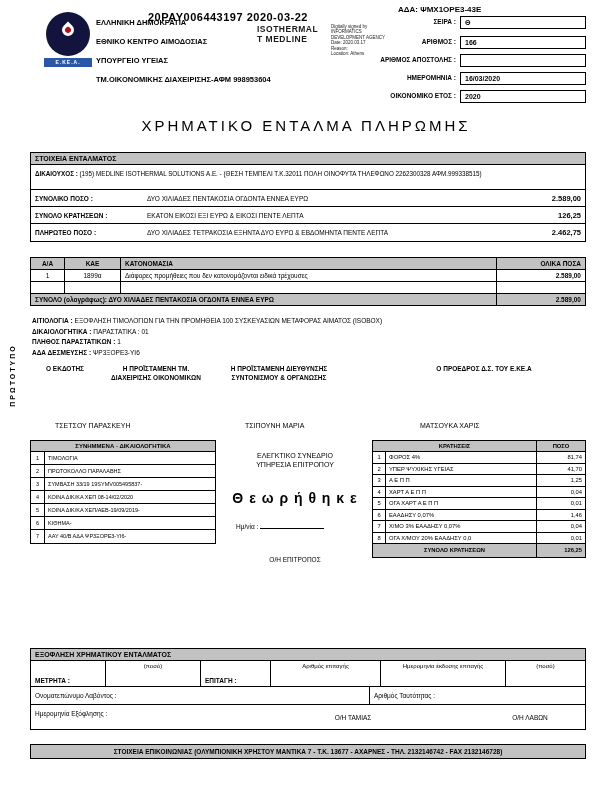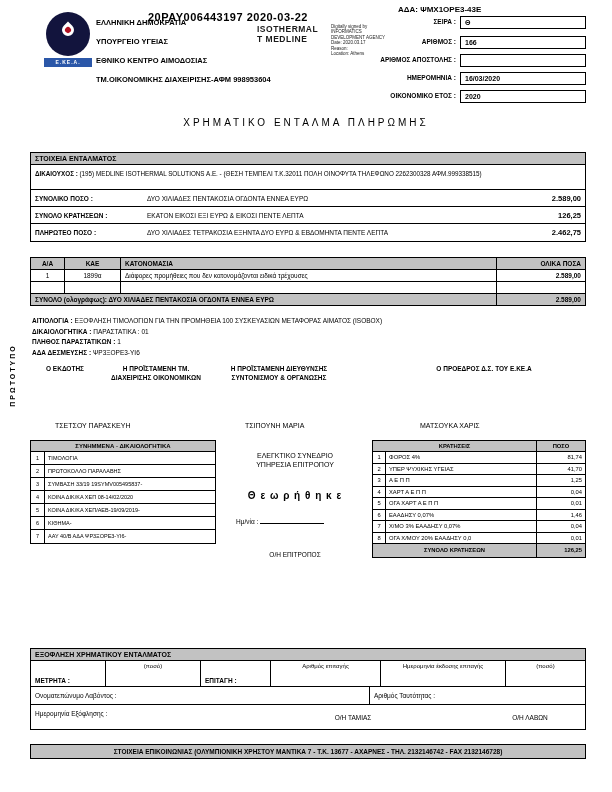--- a/index.html
+++ b/index.html
@@ -19,21 +19,21 @@
   .stamp-adam { position:absolute; left:148px; top:11px; font-size:11px; font-weight:bold; letter-spacing:.5px; white-space:nowrap; }
   .stamp-agency { position:absolute; left:257px; top:25px; font-size:8.5px; font-weight:bold; line-height:9.5px; letter-spacing:.5px; color:#1a1a1a; }
   .stamp-signed { position:absolute; left:331px; top:24px; width:74px; font-size:4.5px; line-height:5.4px; color:#222; }
 
   .ada { position:absolute; left:398px; top:5px; font-size:8px; font-weight:bold; white-space:nowrap; }
 
   .field-row { position:absolute; left:330px; width:256px; height:13px; }
   .field-label { position:absolute; right:130px; top:2px; font-size:6.5px; font-weight:bold; white-space:nowrap; }
   .field-box { position:absolute; right:0; top:0; width:126px; height:13px; border:1px solid #000; font-size:7px; font-weight:bold; line-height:11px; padding-left:4px; }
 
-  .title { position:absolute; left:0; right:0; top:117px; text-align:center; font-size:10px; letter-spacing:3px; white-space:nowrap; }
+  .title { position:absolute; left:0; right:0; top:117px; text-align:center; font-size:15px; letter-spacing:3px; white-space:nowrap; }
 
   
   .warrant { position:absolute; left:30px; top:152px; width:556px; border:1px solid #000; }
   .sec-header { background:#c2c2c2; border-bottom:1px solid #000; font-size:7px; font-weight:bold; padding:2px 4px; }
   .beneficiary { border-bottom:1px solid #000; padding:4px 4px; font-size:6.3px; min-height:25px; line-height:9px; }
   .lbl { font-weight:bold; }
   .amount-row { display:flex; border-bottom:1px solid #000; padding:0 4px; font-size:6.5px; align-items:center; height:17px; }
   .amount-row.last { border-bottom:none;align-items:center; }
   .amount-row .rl { font-weight:bold; width:112px; flex:none; }
   .amount-row .txt { flex:1; }
@@ -70,21 +70,21 @@
   .attach-header { background:#c2c2c2; border-bottom:1px solid #000; font-weight:bold; font-size:6px; text-align:center; padding:2px; }
   .arow { display:flex; border-bottom:1px solid #000; height:13px; }
   .arow.last { border-bottom:none; }
   .a-num { width:14px; border-right:1px solid #000; text-align:center; line-height:12px; flex:none; }
   .a-label { padding:0 3px; line-height:12px; white-space:nowrap; overflow:hidden; }
 
   
   .court { position:absolute; left:222px; top:452px; width:146px; text-align:center; }
   .court-l1, .court-l2 { font-size:7px; }
   .court-l2 { margin-top:2px; }
-  .court-approved { font-size:10px; font-weight:bold; margin-top:22px; letter-spacing:1px; }
+  .court-approved { font-size:14px; font-weight:bold; margin-top:22px; letter-spacing:1px; }
   .court-date { font-size:6.5px; margin-top:16px; text-align:left; padding-left:14px; }
   .date-line { display:inline-block; width:64px; border-bottom:1px solid #000; height:7px; }
   .court-comm { font-size:6.5px; margin-top:26px; }
 
   
   .deduct { position:absolute; left:372px; top:440px; width:214px; border:1px solid #000; font-size:5.8px; }
   .dhead { display:flex; background:#c2c2c2; font-weight:bold; border-bottom:1px solid #000; }
   .dh-label { flex:1; text-align:center; padding:2px; border-right:1px solid #000; }
   .dh-amt { width:48px; text-align:center; padding:2px; flex:none; }
   .drow { display:flex; border-bottom:1px solid #000; height:11.5px; line-height:10.5px; }
@@ -122,22 +122,22 @@
 
   <div class="vertical-label">ΠΡΩΤΟΤΥΠΟ</div>
 
   <div class="logo-circle">
     <div class="logo-drop"></div>
   </div>
   <div class="logo-bar">Ε.ΚΕ.Α.</div>
 
   <div class="ministry">
     <div class="mline">ΕΛΛΗΝΙΚΗ ΔΗΜΟΚΡΑΤΙΑ</div>
+    <div class="mline">ΕΘΝΙΚΟ ΚΕΝΤΡΟ ΑΙΜΟΔΟΣΙΑΣ</div>
     <div class="mline">ΥΠΟΥΡΓΕΙΟ ΥΓΕΙΑΣ</div>
-    <div class="mline">ΕΘΝΙΚΟ ΚΕΝΤΡΟ ΑΙΜΟΔΟΣΙΑΣ</div>
     <div class="mline">ΤΜ.ΟΙΚΟΝΟΜΙΚΗΣ ΔΙΑΧΕΙΡΙΣΗΣ-ΑΦΜ 998953604</div>
   </div>
 
   <div class="stamp-adam">20PAY006443197 2020-03-22</div>
   <div class="stamp-agency">
     <div>ISOTHERMAL</div>
     <div>T MEDLINE</div>
   </div>
   <div class="stamp-signed">
     <div>Digitally signed by</div>

